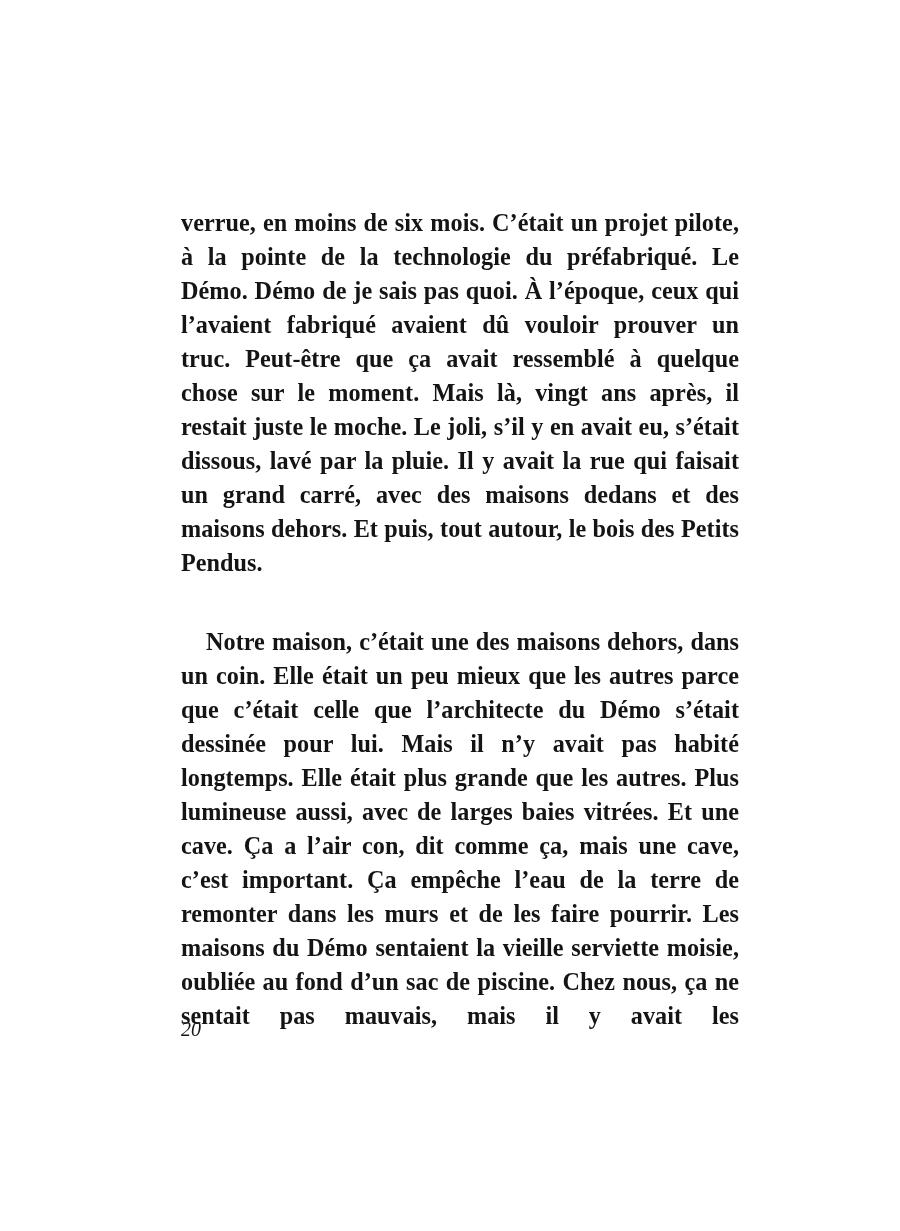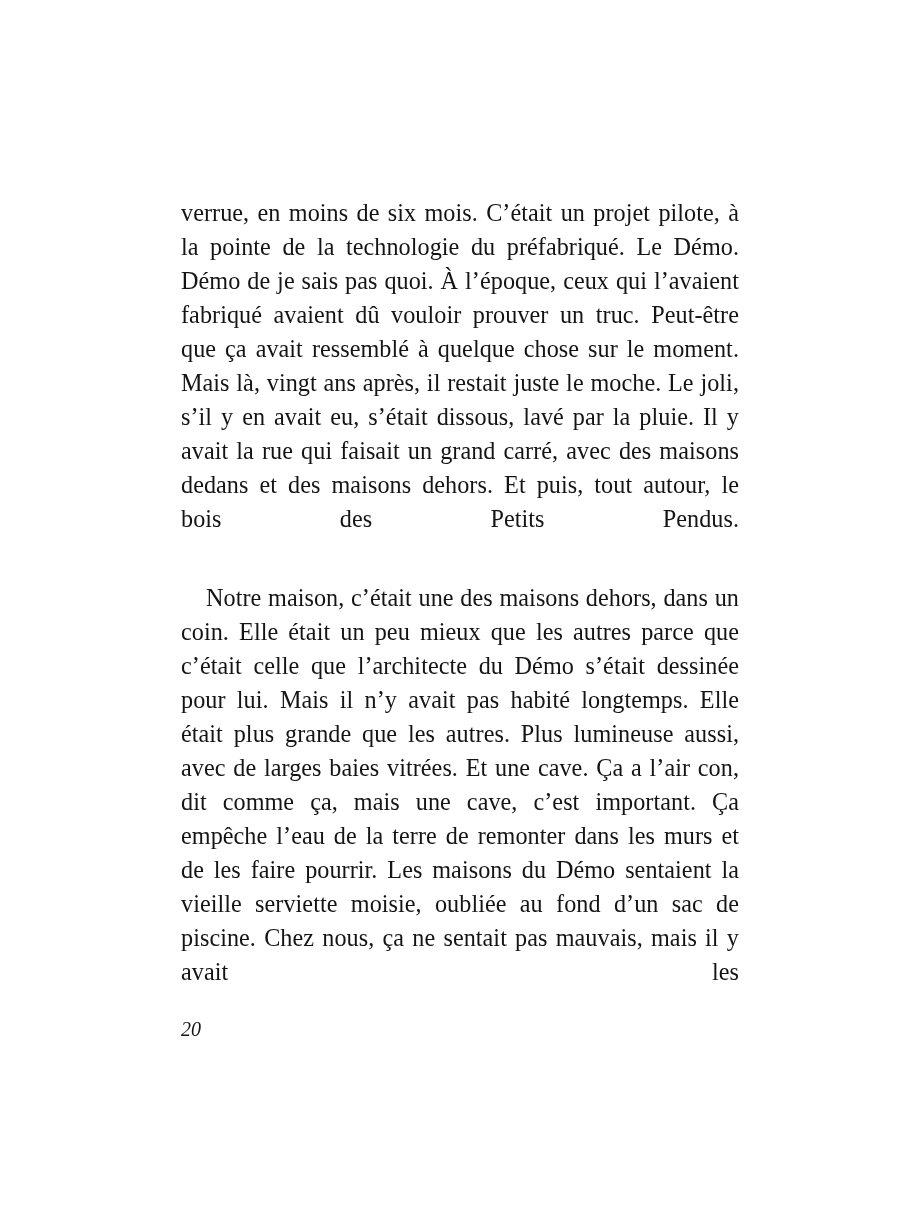--- a/index.html
+++ b/index.html
@@ -19,22 +19,23 @@
     position: relative;
     width: 900px;
     height: 1231px;
     background: #ffffff;
   }
 
   
   .text-block {
     position: absolute;
     left: 181px;
-    top: 196px;
+    top: 206px;
     width: 558px;
+    font-weight: bold;
   }
 
   .para {
     margin: 0;
     font-size: 24.2px;
     line-height: 34px;
     text-align: justify;
     text-justify: inter-word;
     color: #141414;
     hyphens: none;

